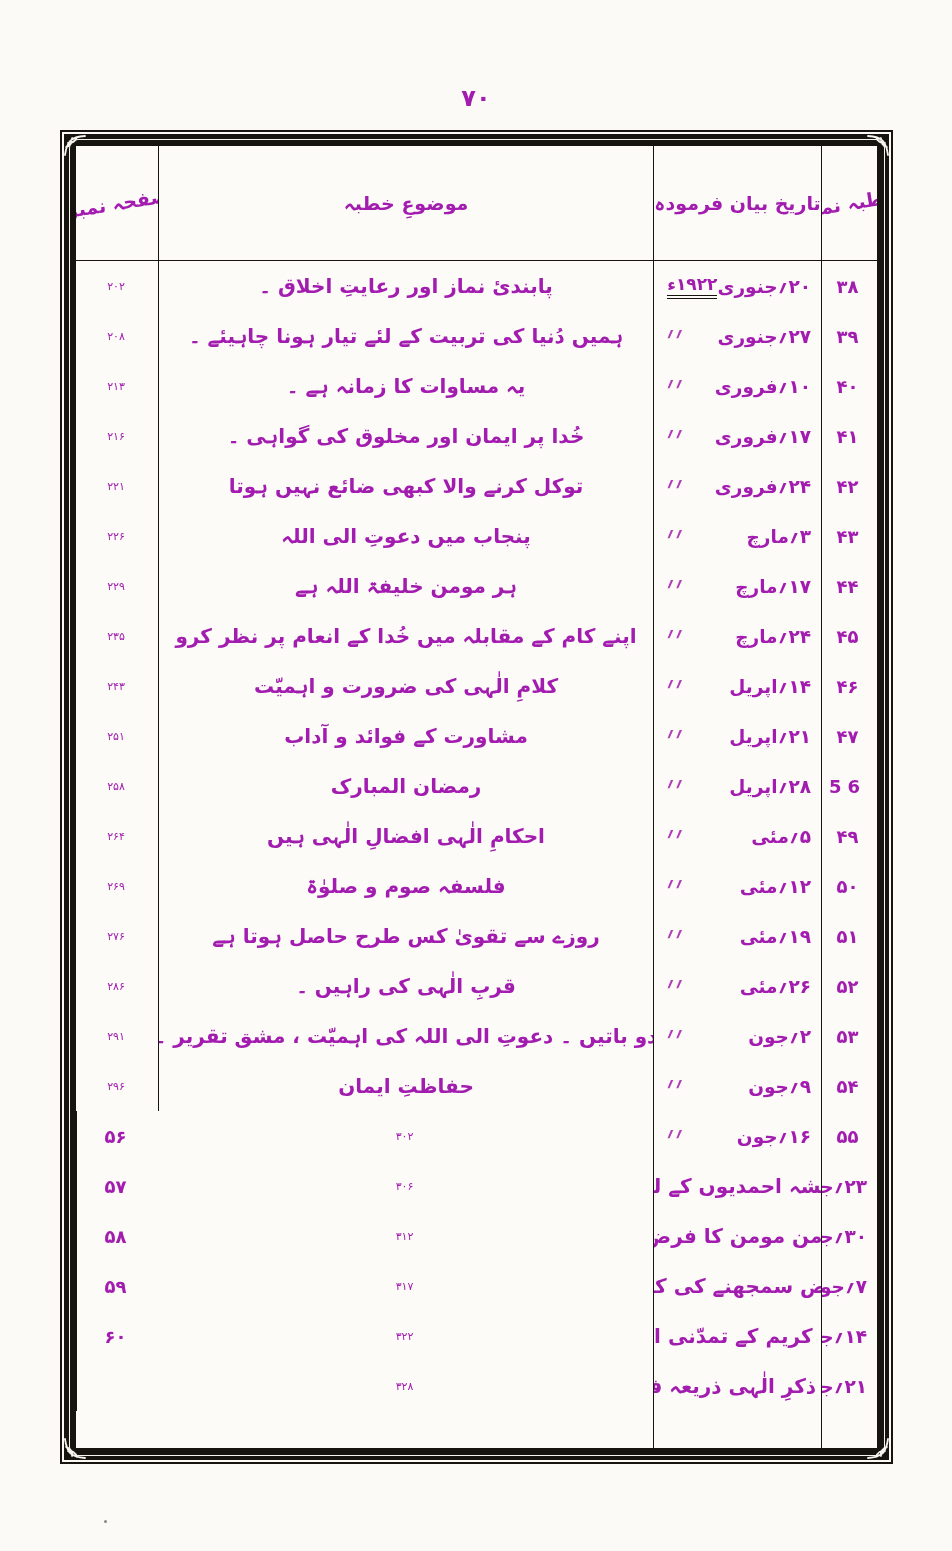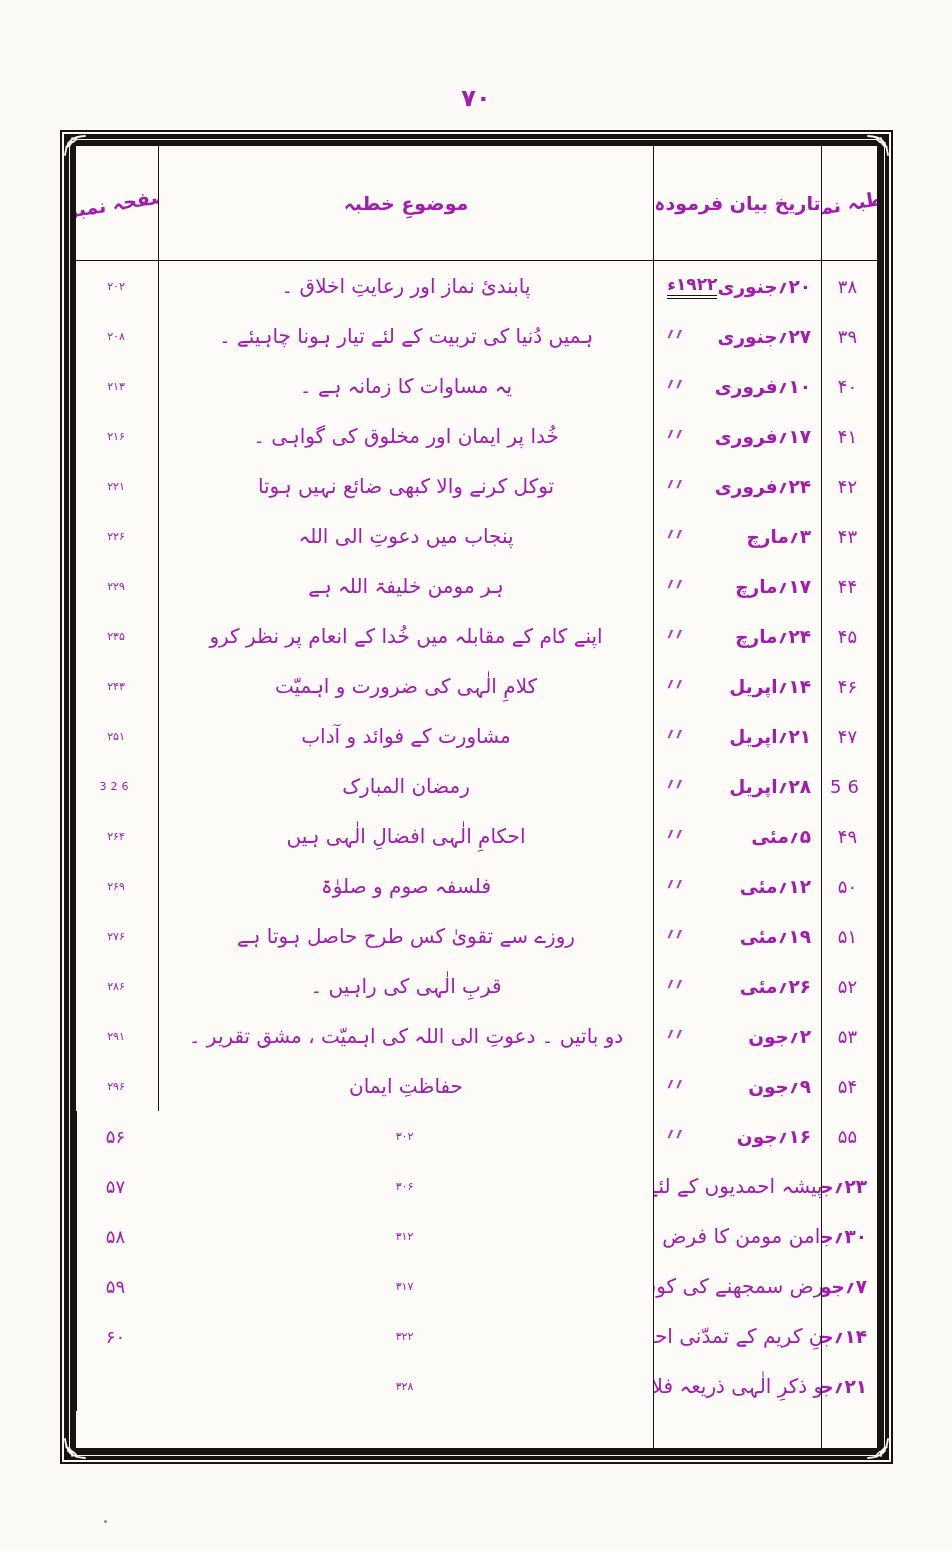--- a/index.html
+++ b/index.html
@@ -66,34 +66,34 @@
   }
   .cell{
     display:flex;align-items:center;justify-content:center;
     box-sizing:border-box;
     overflow:hidden;
     white-space:nowrap;
   }
   .sep{border-left:1.7px solid #17140f;} 
   .head{border-bottom:1.8px solid #17140f;font-weight:bold;font-size:19px;}
   .head .tilt{display:inline-block;transform:rotate(-9deg);}
-  .no-cell{font-size:18px;font-weight:normal;letter-spacing:6px;padding-right:4px;}
+  .no-cell{font-size:18px;font-weight:bold;letter-spacing:6px;padding-right:4px;}
   .date-cell{
     justify-content:space-between;
     padding:0 10px 0 12px;
     font-size:18.5px;font-weight:bold;
   }
   .date-cell .year{
     font-size:17px;
     border-bottom:4px double #17140f;
     padding-bottom:1px;
     margin-left:48px;
   }
   .date-cell .ditto{font-size:15px;opacity:.85;transform:translateY(-3px);}
-  .topic-cell{font-size:20px;font-weight:normal;padding:0 14px;}
+  .topic-cell{font-size:20px;font-weight:bold;padding:0 14px;}
   .page-cell{font-size:11px;font-weight:normal;letter-spacing:4px;padding-right:2px;text-align:right;}
 </style>
 </head>
 <body>
 
 <div class="page">
 
   <div class="top-page-number" dir="rtl">۷۰</div>
 
   <div class="frame-outer">
@@ -281,21 +281,21 @@
     <span>56</span>
   </div>
   <div class="cell date-cell sep">
     <span>۲۸؍اپریل</span>
     <span class="ditto">؍؍</span>
   </div>
   <div class="cell topic-cell sep">
     <span>رمضان المبارک</span>
   </div>
   <div class="cell page-cell">
-    <span>326</span>
+    <span>۲۵۸</span>
   </div>
 
   <div class="cell no-cell sep">
     <span>۴۹</span>
   </div>
   <div class="cell date-cell sep">
     <span>۵؍مئی</span>
     <span class="ditto">؍؍</span>
   </div>
   <div class="cell topic-cell sep">

